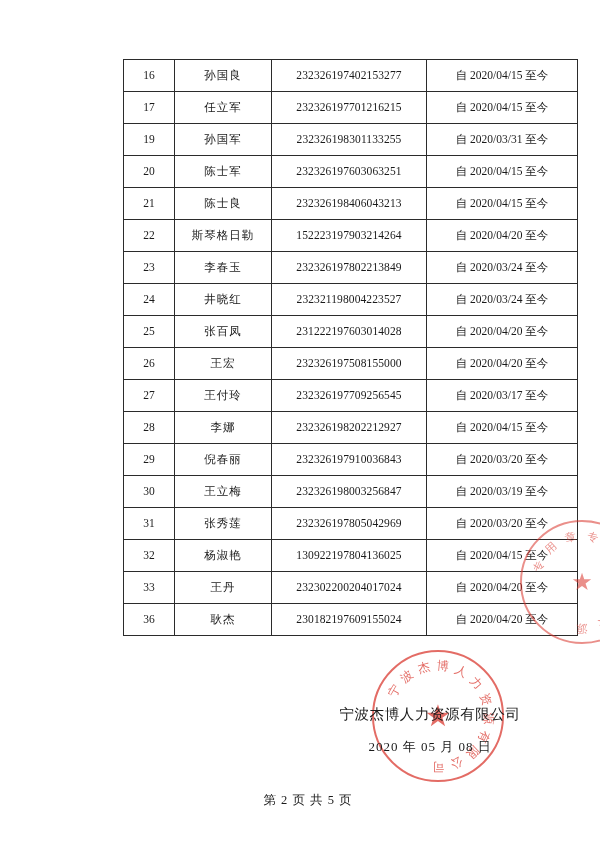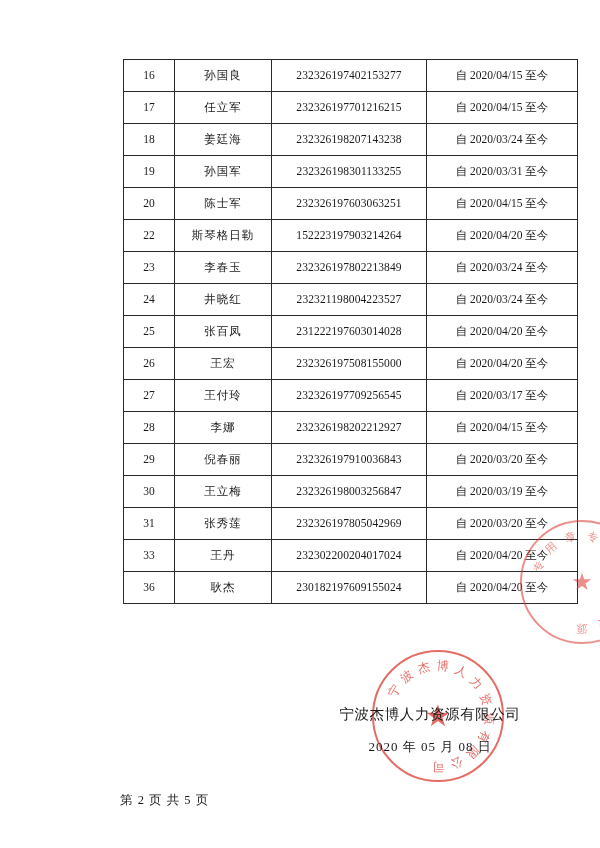--- a/index.html
+++ b/index.html
@@ -70,20 +70,21 @@
     letter-spacing: 1px;
     white-space: nowrap;
   }
 
   
   .footer {
     position: absolute;
     left: 0;
     top: 792px;
     width: 496px;
+    text-align: center;
     font-size: 12.5px;
     letter-spacing: 1px;
   }
   .footer .inner {
     display: inline-block;
     margin-left: 120px;
   }
 
   
   .seal {
@@ -153,38 +154,38 @@
           <td class="col-id">232326197402153277</td>
           <td class="col-period">自 2020/04/15 至今</td>
         </tr>
         <tr>
           <td class="col-idx">17</td>
           <td class="col-name">任立军</td>
           <td class="col-id">232326197701216215</td>
           <td class="col-period">自 2020/04/15 至今</td>
         </tr>
         <tr>
-          <td class="col-idx">18</td>
-          <td class="col-name">姜廷海</td>
-          <td class="col-id">232326198207143238</td>
-          <td class="col-period">自 2020/03/24 至今</td>
-        </tr>
-        <tr>
           <td class="col-idx">19</td>
           <td class="col-name">孙国军</td>
           <td class="col-id">232326198301133255</td>
           <td class="col-period">自 2020/03/31 至今</td>
         </tr>
         <tr>
           <td class="col-idx">20</td>
           <td class="col-name">陈士军</td>
           <td class="col-id">232326197603063251</td>
           <td class="col-period">自 2020/04/15 至今</td>
         </tr>
         <tr>
+          <td class="col-idx">21</td>
+          <td class="col-name">陈士良</td>
+          <td class="col-id">232326198406043213</td>
+          <td class="col-period">自 2020/04/15 至今</td>
+        </tr>
+        <tr>
           <td class="col-idx">22</td>
           <td class="col-name">斯琴格日勒</td>
           <td class="col-id">152223197903214264</td>
           <td class="col-period">自 2020/04/20 至今</td>
         </tr>
         <tr>
           <td class="col-idx">23</td>
           <td class="col-name">李春玉</td>
           <td class="col-id">232326197802213849</td>
           <td class="col-period">自 2020/03/24 至今</td>
@@ -229,20 +230,26 @@
           <td class="col-idx">30</td>
           <td class="col-name">王立梅</td>
           <td class="col-id">232326198003256847</td>
           <td class="col-period">自 2020/03/19 至今</td>
         </tr>
         <tr>
           <td class="col-idx">31</td>
           <td class="col-name">张秀莲</td>
           <td class="col-id">232326197805042969</td>
           <td class="col-period">自 2020/03/20 至今</td>
+        </tr>
+        <tr>
+          <td class="col-idx">32</td>
+          <td class="col-name">杨淑艳</td>
+          <td class="col-id">130922197804136025</td>
+          <td class="col-period">自 2020/04/15 至今</td>
         </tr>
         <tr>
           <td class="col-idx">33</td>
           <td class="col-name">王丹</td>
           <td class="col-id">232302200204017024</td>
           <td class="col-period">自 2020/04/20 至今</td>
         </tr>
         <tr>
           <td class="col-idx">36</td>
           <td class="col-name">耿杰</td>

